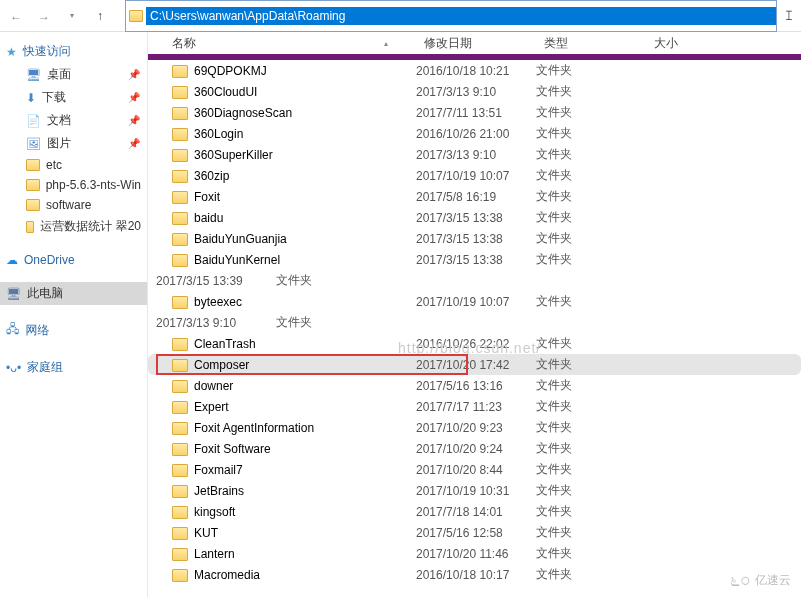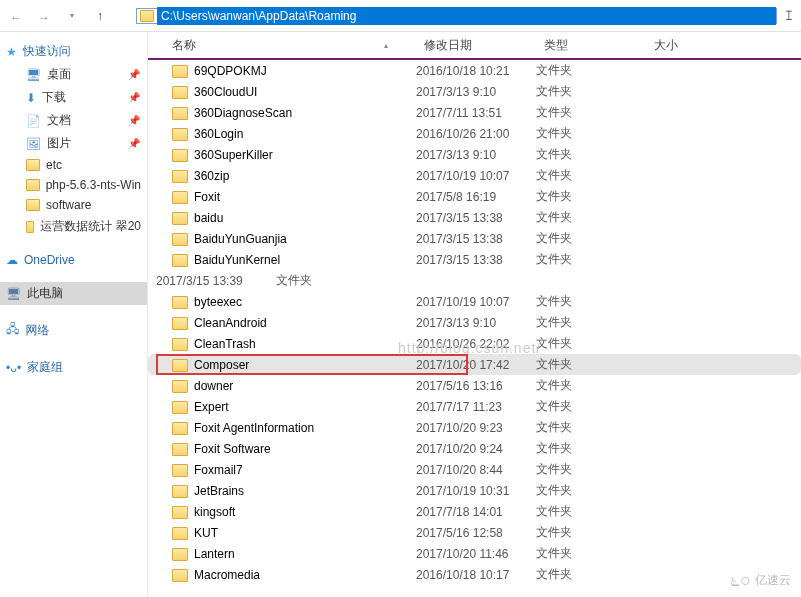--- a/index.html
+++ b/index.html
@@ -1,39 +1,39 @@
 <!DOCTYPE html>
 <html><head>
 <meta charset="utf-8">
 <style>
 * { margin: 0; padding: 0; box-sizing: border-box; font-family: "Microsoft YaHei", "Segoe UI", sans-serif; font-size: 12px; }
 body { background: #fff; width: 801px; height: 597px; overflow: hidden; position: relative; }
 
 .toolbar { height: 32px; display: flex; align-items: center; border-bottom: 1px solid #e0e0e0; padding: 2px 4px; gap: 4px; }
 .nav-btn { width: 24px; height: 24px; display: flex; align-items: center; justify-content: center; color: #888; cursor: default; }
 .nav-btn.active { color: #333; }
-.addr-wrap { flex: 1; display: flex; align-items: center; border: 1px solid #7da2ce; background: #fff; height: 16px; margin-left: 20px; }
+.addr-wrap { flex: 1; display: flex; align-items: center; border: 1px solid #7da2ce; background: #fff; height: 32px; margin-left: 9px; }
 .addr-icon { width: 20px; display: flex; align-items: center; justify-content: center; }
 .addr-input { flex: 1; border: none; outline: none; padding: 2px 4px; font-size: 12px; background: #0078d7; color: #fff; }
 .addr-input::selection { background: #0078d7; color: #fff; }
 .text-cursor { width: 16px; text-align: center; color: #333; font-size: 14px; }
 
 .content { display: flex; height: calc(100% - 32px); }
 .sidebar { width: 148px; border-right: 1px solid #e8e8e8; padding: 8px 0; overflow: hidden; }
 .side-group { margin-bottom: 12px; }
 .side-head { display: flex; align-items: center; padding: 3px 6px; gap: 6px; color: #2a69a7; font-size: 13px; }
 .side-item { display: flex; align-items: center; padding: 3px 6px 3px 26px; gap: 6px; color: #333; white-space: nowrap; }
 .side-item.sel { background: #cce8ff; }
 .pin { color: #999; margin-left: auto; font-size: 10px; }
 
 .folder-ico { width: 14px; height: 12px; background: linear-gradient(#ffe9a6,#f9d36b); border: 1px solid #d9a93a; border-radius: 1px; display: inline-block; }
 .folder-ico.lg { width: 16px; height: 13px; }
 
 .main { flex: 1; overflow: hidden; position: relative; }
-.headers { display: flex; height: 28px; border-bottom: 2px solid #701a75; align-items: center; color: #444; }
+.headers { display: flex; height: 28px; border-bottom: 6px solid #701a75; align-items: center; color: #444; }
 .hcol { padding: 0 8px; display: flex; align-items: center; gap: 4px; }
 .hcol.name { width: 268px; padding-left: 24px; }
 .hcol.date { width: 120px; text-align: right; }
 .hcol.type { width: 110px; text-align: center; }
 .hcol.size { width: 60px; }
 .sort-arr { color: #888; font-size: 8px; }
 
 .filelist { overflow-y: auto; height: calc(100% - 28px); }
 .row { display: flex; align-items: center; height: 21px; padding-left: 8px; }
 .row.sel { background: #e5e5e5; border-radius: 6px; }
@@ -252,24 +252,20 @@
         <div class="row">
           <div class="cell-name">
             <span class="folder-ico lg"></span>
             <span>byteexec</span>
           </div>
           <div class="cell-date">2017/10/19 10:07</div>
           <div class="cell-type">文件夹</div>
           <div class="cell-size"></div>
         </div>
         <div class="row">
-          <div class="cell-name">
-            <span class="folder-ico lg"></span>
-            <span>CleanAndroid</span>
-          </div>
           <div class="cell-date">2017/3/13 9:10</div>
           <div class="cell-type">文件夹</div>
           <div class="cell-size"></div>
         </div>
         <div class="row">
           <div class="cell-name">
             <span class="folder-ico lg"></span>
             <span>CleanTrash</span>
           </div>
           <div class="cell-date">2016/10/26 22:02</div>

